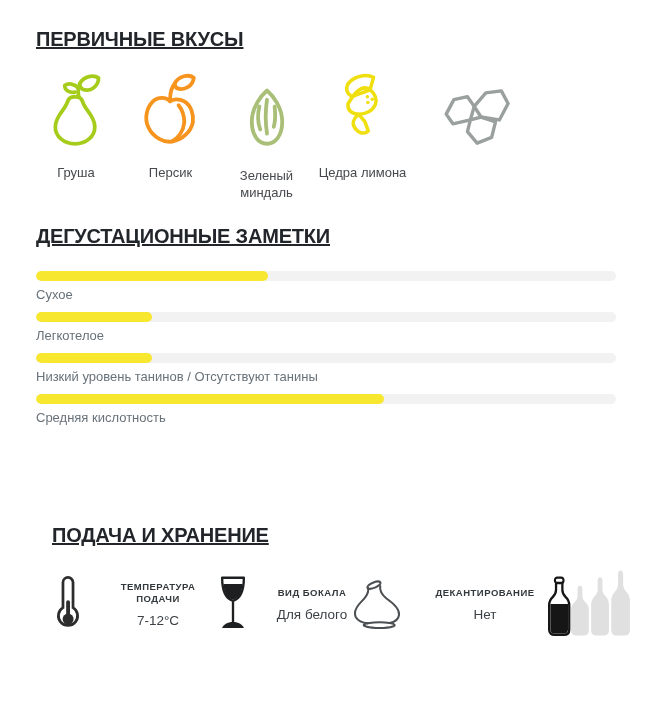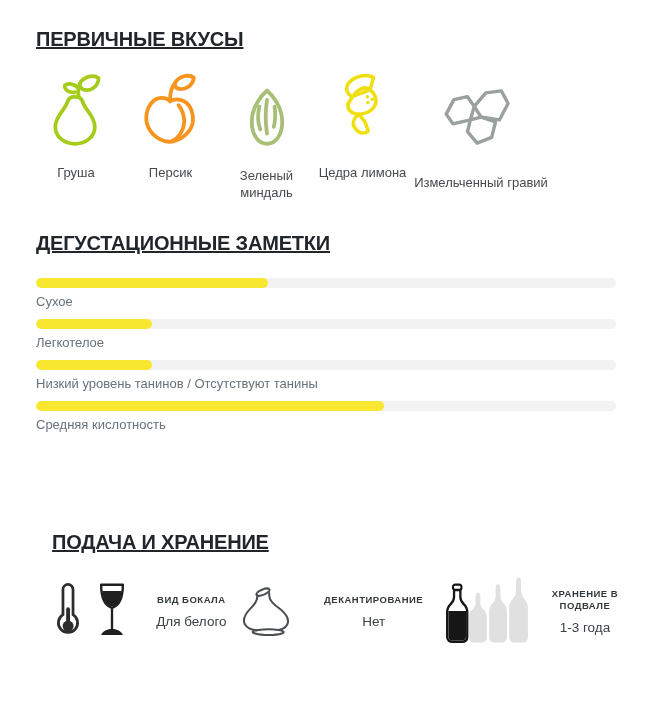--- a/index.html
+++ b/index.html
@@ -120,21 +120,20 @@
     <div class="flavor">
       <div class="flavor-icon-box" style="margin-bottom:10px;">
         <svg width="88" height="60" viewBox="0 0 90 62">
           <g fill="none" stroke-width="3.5" stroke-linecap="round" stroke-linejoin="round" stroke="#9aa09e">
             <path d="M9,27 L17,12 L31,9 L38,19 L34,33 L16,37 Z"></path>
             <path d="M38,19 L50,5 L66,3 L73,16 L64,33 L45,30 Z"></path>
             <path d="M34,33 L45,30 L60,35 L56,51 L41,57 L31,45 Z"></path>
           </g>
         </svg>
       </div>
-      <div class="flavor-label">Измельченный гравий</div>
     </div>
 
   </div>
 </section>
 
 <section id="sec-notes">
   <h2 class="section-title">ДЕГУСТАЦИОННЫЕ ЗАМЕТКИ</h2>
   <div class="bars">
 
     <div class="bar-row">
@@ -173,20 +172,24 @@
   <h2 class="section-title">ПОДАЧА И ХРАНЕНИЕ</h2>
   <div class="serve-row">
 
     <div class="serve g1">
       <div class="serve-icon">
         <svg width="32" height="62" viewBox="0 0 35 66">
           <path d="M12,9.5 a5.5,5.5 0 0 1 11,0 v27.5 a10.5,10.5 0 1 1 -11,0 Z" fill="none" stroke="#2d2d2d" stroke-width="3"></path>
           <rect x="15.5" y="29" width="4.2" height="18" rx="2.1" fill="#2d2d2d"></rect>
           <circle cx="17.6" cy="49.5" r="6" fill="#2d2d2d"></circle>
         </svg>
+      </div>
+      <div class="serve-text">
+        <div class="serve-label">ТЕМПЕРАТУРА ПОДАЧИ</div>
+        <div class="serve-value">7-12°C</div>
       </div>
     </div>
 
     <div class="serve g2">
       <div class="serve-icon">
         <svg width="38" height="60" viewBox="0 0 42 62">
           <path d="M9,2 C9,16 12,25 21,27.5 C30,25 33,16 33,2 Z" fill="none" stroke="#1d1f21" stroke-width="2.6" stroke-linejoin="round"></path>
           <path d="M10.4,9 C11.2,19 14.2,24.6 21,26.4 C27.8,24.6 30.8,19 31.6,9 Z" fill="#1d1f21"></path>
           <line x1="21" y1="28" x2="21" y2="52" stroke="#1d1f21" stroke-width="2.6"></line>
           <path d="M21,51 C15,51 10,54 9,57.5 L33,57.5 C32,54 27,51 21,51 Z" fill="#1d1f21"></path>

